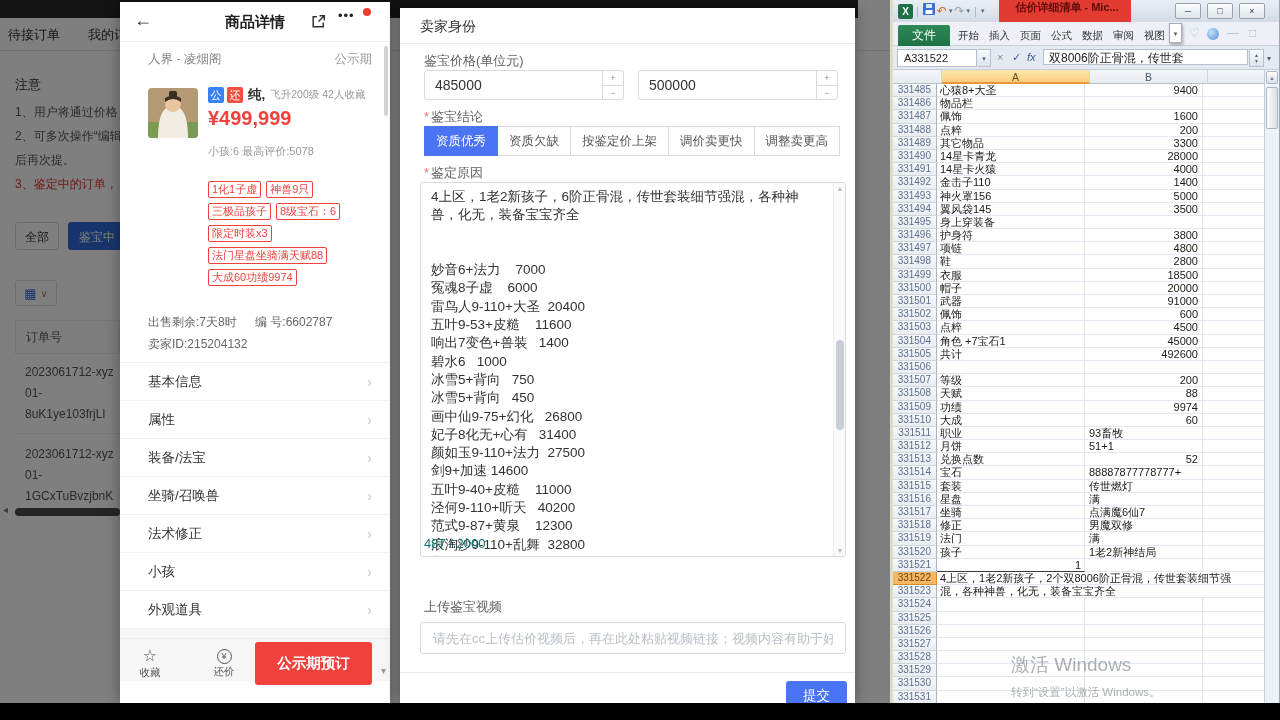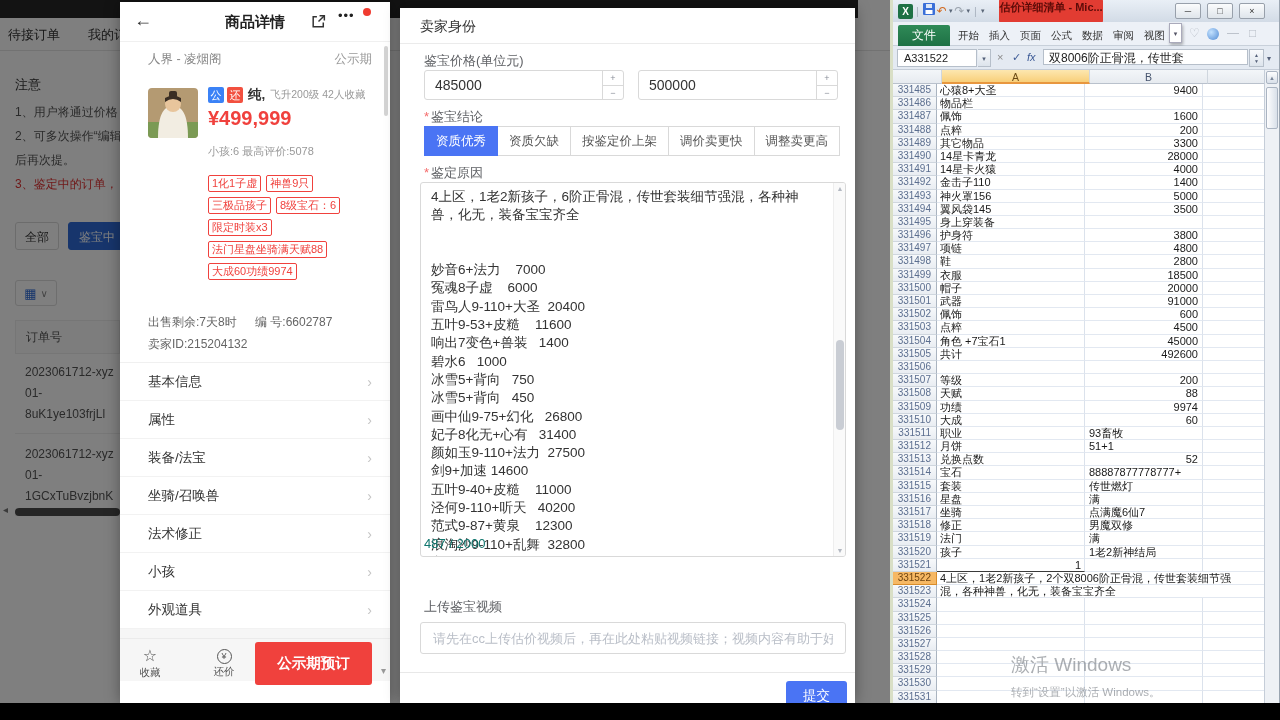--- a/index.html
+++ b/index.html
@@ -42,21 +42,21 @@
   .pp-avatar{position:absolute;left:28px;top:14px;width:50px;height:50px;border-radius:4px;overflow:hidden;}
   .pp-info{position:absolute;left:88px;top:12px;width:168px;}
   .pp-badges{display:flex;align-items:center;gap:3px;height:17px;}
   .pp-badge{width:16px;height:16px;border-radius:2px;color:#fff;font-size:11px;line-height:16px;text-align:center;flex:0 0 auto;}
   .pp-badge.b1{background:#3b82f6;}
   .pp-badge.b2{background:#f2503f;}
   .pp-name{font-size:13.5px;font-weight:bold;color:#333;margin:0 2px;}
   .pp-sub{font-size:10.5px;color:#999;white-space:nowrap;overflow:hidden;}
   .pp-price{margin-top:4px;font-size:20px;font-weight:bold;color:var(--accentRed);}
   .pp-meta{margin-top:14px;font-size:11px;color:#999;}
-  .pp-tags{margin-top:16px;display:flex;flex-wrap:wrap;gap:5px;width:172px;}
+  .pp-tags{margin-top:22px;display:flex;flex-wrap:wrap;gap:5px;width:172px;}
   .pp-tag{border:1px solid var(--accentRed);color:var(--accentRed);font-size:11px;line-height:15px;padding:0 3px;border-radius:2px;white-space:nowrap;}
   .pp-sale{position:relative;font-size:12px;color:#666;}
   .pp-sale .l1a{position:absolute;left:28px;top:0;}
   .pp-sale .l1b{position:absolute;left:135px;top:0;}
   .pp-sale .l2{position:absolute;left:28px;top:22px;}
   .pp-divider{border-bottom:1px solid #f0f0f0;}
   .pp-menu{list-style:none;margin:0;padding:0;}
   .pp-menu li{position:relative;height:38px;line-height:38px;padding-left:28px;border-bottom:1px solid #f2f2f2;font-size:13.5px;color:#333;}
   .pp-menu li .chev{position:absolute;right:18px;top:0;color:#c5c5c5;font-size:14px;}
   .pp-gray{height:52px;background:#f6f6f6;}
@@ -98,21 +98,21 @@
   
   .excel{position:absolute;left:890px;top:0;width:390px;height:708px;z-index:20;background:#fff;border-left:3px solid #d9dfc6;border-right:1px solid #9aa5b1;}
   .xl-titlebar{position:absolute;left:0;top:0;right:0;height:22px;background:linear-gradient(#e9eff6,#d2dbe6);display:flex;align-items:center;padding-left:5px;}
   .xl-logo{width:15px;height:15px;background:#1e7145;border-radius:2px;color:#fff;font-size:10px;font-weight:bold;text-align:center;line-height:15px;flex:0 0 auto;}
   .xl-qsep{color:#aab3bf;font-size:11px;margin:0 3px;}
   .xl-qi{font-size:12px;line-height:16px;margin:0 1px;}
   .xl-save{color:#2f5fb3;}
   .xl-undo{color:#d2691e;}
   .xl-redo{color:#9aa3ad;}
   .xl-caret{font-size:7px;color:#5a6678;margin:0 1px;}
-  .xl-title{margin-left:14px;height:24px;line-height:16px;padding:0 0;background:var(--titleRed);color:#5d0b08;font-size:11px;font-weight:bold;border-radius:2px;max-width:132px;white-space:nowrap;overflow:hidden;}
+  .xl-title{margin-left:14px;height:24px;line-height:16px;padding:0 16px;background:var(--titleRed);color:#5d0b08;font-size:11px;font-weight:bold;border-radius:2px;max-width:132px;white-space:nowrap;overflow:hidden;}
   .xl-winbtns{position:absolute;right:14px;top:3px;display:flex;gap:6px;}
   .xl-winbtn{width:26px;height:16px;border:1px solid #98a0ab;border-radius:2px;background:linear-gradient(#fbfcfd,#dfe5eb);font-size:9px;color:#333;text-align:center;line-height:14px;}
   .xl-ribbonrow{position:absolute;left:0;top:22px;right:0;height:24px;background:#edf1f7;border-bottom:1px solid #c8d0da;}
   .xl-file{position:absolute;left:5px;top:3px;width:52px;height:21px;background:linear-gradient(#2f8a57,#1e7145);color:#fff;font-size:12px;text-align:center;line-height:21px;border-radius:2px 2px 0 0;}
   .xl-rtabs{position:absolute;left:60px;top:2px;width:216px;height:22px;overflow:hidden;white-space:nowrap;}
   .xl-rtab{display:inline-block;padding:0 5px;font-size:10.5px;color:#333;line-height:22px;}
   .xl-cursor-popup{position:absolute;left:276px;top:1px;width:13px;height:20px;background:#fff;border:1px solid #aab;box-shadow:1px 2px 3px rgba(0,0,0,.3);font-size:7px;color:#556;text-align:center;line-height:20px;}
   .xl-ric{position:absolute;top:4px;font-size:12px;opacity:.55;}
   .xl-globe{position:absolute;top:6px;width:12px;height:12px;border-radius:50%;background:radial-gradient(circle at 35% 35%,#bfe0ff,#3f7fd0);opacity:.9;}
   .xl-fbar{position:absolute;left:0;top:46px;right:0;height:24px;background:#e4eaf2;border-bottom:1px solid #c5cdd8;}

